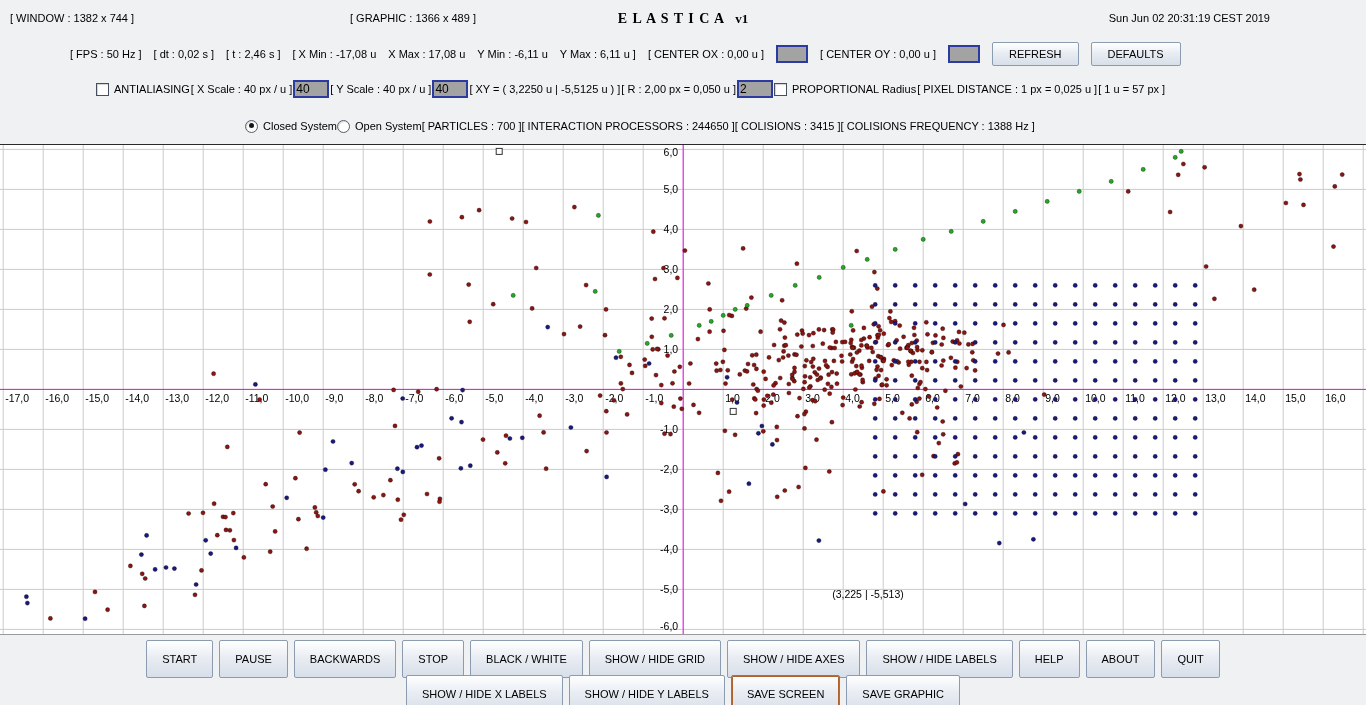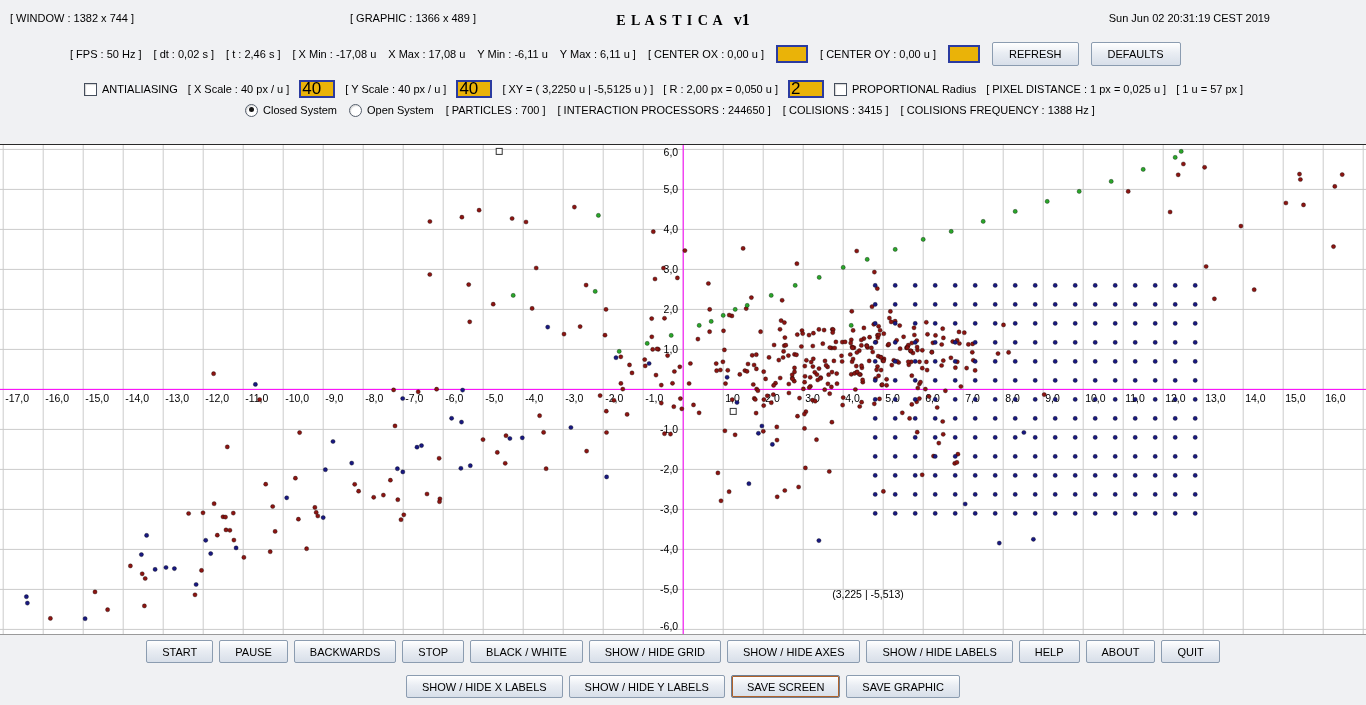--- a/index.html
+++ b/index.html
@@ -5,37 +5,37 @@
   html,body{margin:0;padding:0;}
   body{
     width:1366px;height:705px;position:relative;overflow:hidden;
     background:#f0f1f3;color:#000;
     font-family:"Liberation Sans",sans-serif;font-size:11px;
   }
   .abs{position:absolute;}
   .lbl{white-space:nowrap;}
   .app-title{left:0;right:0;top:11px;text-align:center;font-family:"Liberation Serif",serif;
     font-weight:bold;font-size:14px;letter-spacing:1px;}
-  .app-title .ver{font-size:16px;margin-left:10px;letter-spacing:0;}
+  .app-title .ver{font-size:13px;margin-left:10px;letter-spacing:0;}
   .flexrow{display:flex;align-items:center;white-space:nowrap;}
   #row2{top:42px;left:70px;gap:12px;height:24px;}
-  #row3{top:79px;left:84px;gap:10px;height:20px;}
-  #row4{top:101px;left:245px;gap:12px;height:18px;}
+  #row3{top:79px;left:96px;gap:1px;height:20px;}
+  #row4{top:117px;left:245px;height:18px;}
   .ctl{display:flex;align-items:center;gap:5px;}
   .btn{
     height:24px;padding:0 16px;display:flex;align-items:center;justify-content:center;
     background:linear-gradient(#ffffff,#e9edf3 45%,#d8dfe9);
     border:1px solid #8b9cb0;border-radius:2px;
     font-family:Liberation Sans, sans-serif;font-size:11px;color:#000;cursor:default;
   }
-  .btn.small{height:23px;padding:0 15px;}
+  .btn.small{height:38px;padding:0 15px;}
   .btn.focused{border-color:#6f7f93;box-shadow:inset 0 0 0 1px #b0622a;}
   .field{
-    width:26px;height:14px;border:2px solid #2b3ba0;background:#eab308;
-    font-family:"Liberation Sans",sans-serif;font-size:17px;padding:0 1px;
+    width:26px;height:14px;border:2px solid #2b3ba0;background:#a3a3a3;
+    font-family:"Liberation Sans",sans-serif;font-size:12px;padding:0 1px;
   }
   .field.wide{width:30px;}
   .cb{width:11px;height:11px;background:#fff;border:1px solid #454e5c;display:inline-block;
     box-shadow:inset 1px 1px 1px rgba(0,0,0,0.18);}
   .rd{width:11px;height:11px;background:#fff;border:1px solid #555e6b;border-radius:50%;
     display:inline-block;position:relative;box-shadow:inset 1px 1px 1px rgba(0,0,0,0.15);}
   .rd.sel::after{content:"";position:absolute;left:2.5px;top:2.5px;width:5px;height:5px;
     border-radius:50%;background:#161616;}
   #canvas{
     top:144px;left:0;width:1366px;height:489px;background:#ffffff;

